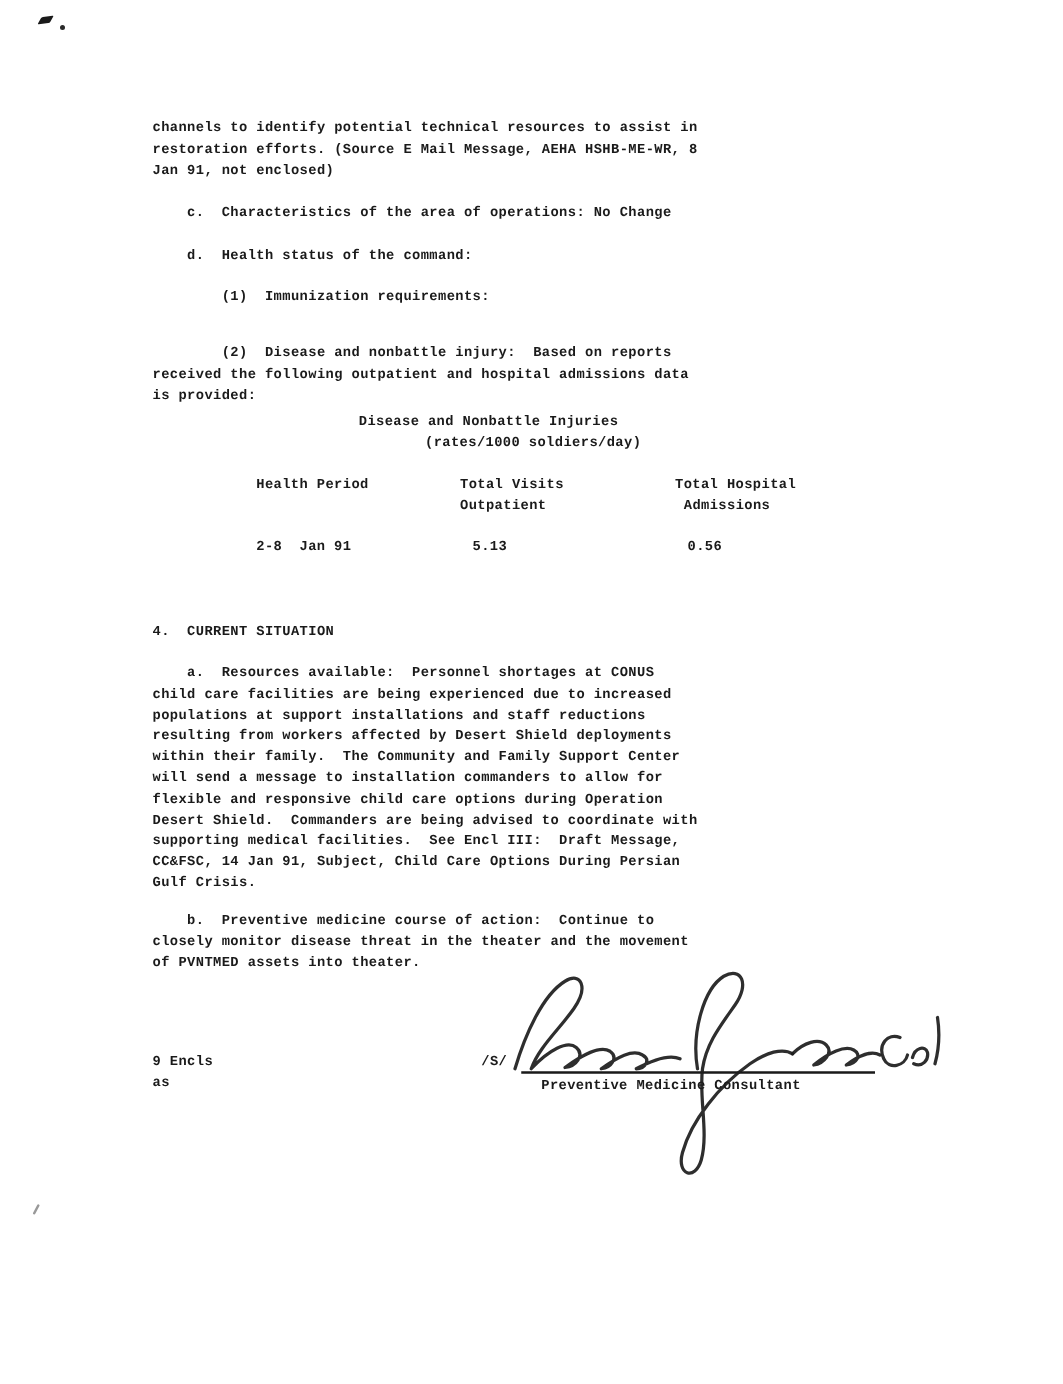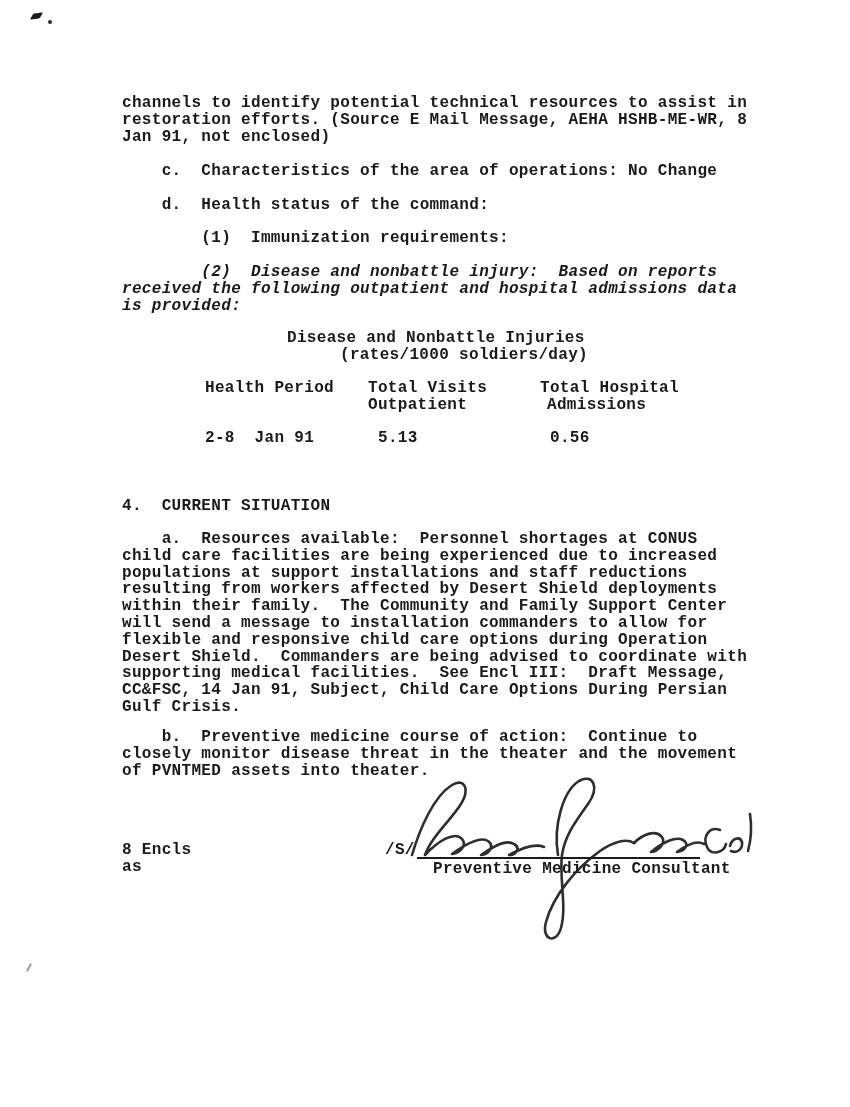--- a/index.html
+++ b/index.html
@@ -4,21 +4,21 @@
 <style>
   html, body { margin: 0; padding: 0; background: #ffffff; }
   .page {
     position: relative;
     width: 764px;
     height: 1107px;
     background: #ffffff;
     overflow: hidden;
     font-family: "Liberation Mono", "DejaVu Sans Mono", monospace;
     font-weight: 700;
-    font-size: 16px;
+    font-size: 11px;
     line-height: 16.8px;
     letter-spacing: 0.32px;
     color: #1a1a1a;
   }
   .block { position: absolute; white-space: pre; }
   .sig-underline {
     position: absolute;
     left: 417px; top: 842px;
     width: 283px; height: 15px;
     border-bottom: 2px solid #1a1a1a;
@@ -42,21 +42,21 @@
   <div class="block" style="left:122px; top:95px;">channels to identify potential technical resources to assist in
 restoration efforts. (Source E Mail Message, AEHA HSHB-ME-WR, 8
 Jan 91, not enclosed)</div>
 
   <div class="block" style="left:122px; top:197px;">    d.  Health status of the command:</div>
 
   <div class="block" style="left:122px; top:163px;">    c.  Characteristics of the area of operations: No Change</div>
 
   <div class="block" style="left:122px; top:230px;">        (1)  Immunization requirements:</div>
 
-  <div class="block" style="left:122px; top:264px;font-style:italic;">        (2)  Disease and nonbattle injury:  Based on reports
+  <div class="block" style="left:122px; top:275px;">        (2)  Disease and nonbattle injury:  Based on reports
 received the following outpatient and hospital admissions data
 is provided:</div>
 
   <div class="block" style="left:287px; top:330px;">Disease and Nonbattle Injuries</div>
   <div class="block" style="left:340px; top:347px;">(rates/1000 soldiers/day)</div>
 
   <div class="block" style="left:205px; top:380px;">Health Period</div>
   <div class="block" style="left:368px; top:380px;">Total Visits</div>
   <div class="block" style="left:368px; top:397px;">Outpatient</div>
   <div class="block" style="left:540px; top:380px;">Total Hospital</div>
@@ -77,21 +77,21 @@
 flexible and responsive child care options during Operation
 Desert Shield.  Commanders are being advised to coordinate with
 supporting medical facilities.  See Encl III:  Draft Message,
 CC&amp;FSC, 14 Jan 91, Subject, Child Care Options During Persian
 Gulf Crisis.</div>
 
   <div class="block" style="left:122px; top:729px;">    b.  Preventive medicine course of action:  Continue to
 closely monitor disease threat in the theater and the movement
 of PVNTMED assets into theater.</div>
 
-  <div class="block" style="left:122px; top:842px;">8 Encls</div>
+  <div class="block" style="left:122px; top:842px;">9 Encls</div>
   <div class="block" style="left:122px; top:859px;">as</div>
 
   <div class="block" style="left:385px; top:842px;">/S/</div>
   <div class="sig-underline"></div>
 
   <div class="block" style="left:412px; top:861px;margin-left:21px;">Preventive Medicine Consultant</div>
 
   <svg class="sig-svg" width="412" height="180" viewBox="0 0 412 180">
     <path d="M 14 85 C 22 58 36 26 54 15 C 67 7 73 20 61 37 C 49 54 33 68 27 85 C 41 70 56 62 63 68 C 70 74 63 83 54 84 C 68 74 82 66 90 71 C 97 76 91 84 83 85 C 96 76 108 69 116 74 C 123 78 118 85 111 85 C 124 78 137 73 146 77"></path>
     <path d="M 160 85 C 155 56 165 21 181 11 C 195 3 202 17 190 34 C 178 51 167 65 164 85 C 161 108 169 136 163 158 C 158 175 143 170 148 152 C 155 126 178 98 202 81 C 215 72 228 68 236 73"></path>

